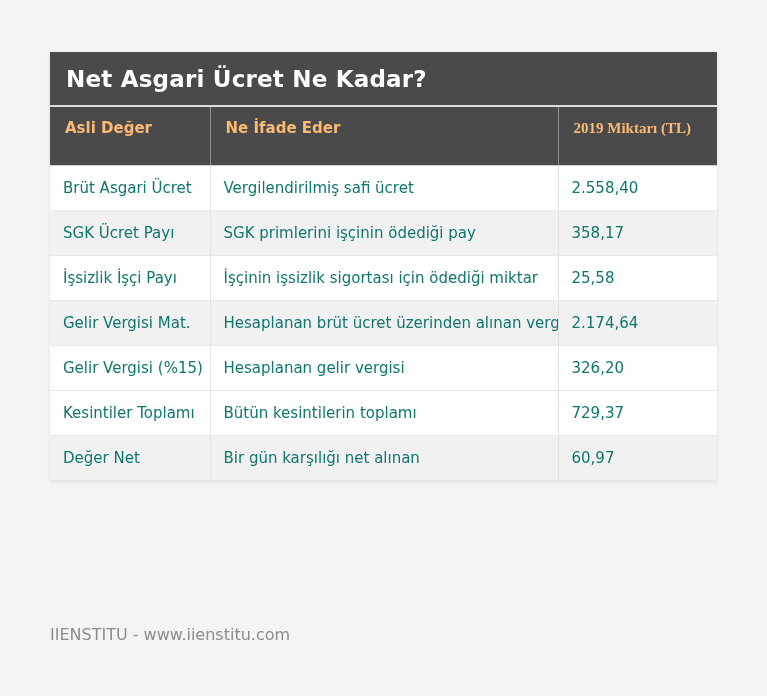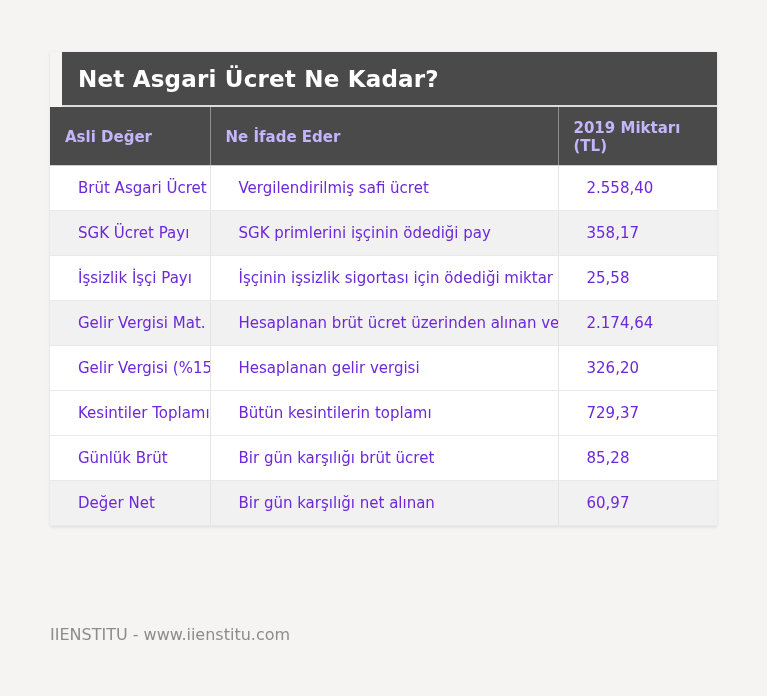--- a/index.html
+++ b/index.html
@@ -20,45 +20,44 @@
     box-shadow: 0 1px 3px rgba(0,0,0,0.10);
   }
   .title-bar {
     background: #4a4a4a;
     color: #ffffff;
     font-size: 23px;
     font-weight: 700;
     padding: 14px 16px 13px 16px;
     border-bottom: 2px solid #dcdcdc;
     letter-spacing: 0.2px;
-    margin-left: 12px;
   }
   table {
     width: 100%;
     border-collapse: collapse;
     table-layout: fixed;
   }
   col.c1 { width: 160px; }
   col.c2 { width: 348px; }
   col.c3 { width: 159px; }
   thead th {
     background: #4a4a4a;
-    color: #c4b5fd;
+    color: #fdba74;
     font-size: 15px;
     font-weight: 700;
     text-align: left;
-    padding: 12px 15px 10px 15px;
+    padding: 12px 15px 28px 15px;
     border-right: 1px solid #8f8f8f;
     border-bottom: 1px solid #cfcfcf;
   }
-  thead th:last-child { border-right: none; }
+  thead th:last-child { border-right: none; font-family: Liberation Serif, serif; }
   tbody td {
     font-size: 15px;
-    color: #6d28d9;
-    padding: 13px 28px;
+    color: #0f766e;
+    padding: 13px 13px;
     border-right: 1px solid #e4e4e4;
     border-bottom: 1px solid #e9e9e9;
     white-space: nowrap;
     overflow: hidden;
   }
   tbody td:last-child { border-right: none; }
   tbody tr.odd  { background: #ffffff; }
   tbody tr.even { background: #f1f1f1; }
   .footer {
     position: absolute;
@@ -113,25 +112,20 @@
         <tr class="odd">
           <td>Gelir Vergisi (%15)</td>
           <td>Hesaplanan gelir vergisi</td>
           <td>326,20</td>
         </tr>
         <tr class="odd">
           <td>Kesintiler Toplamı</td>
           <td>Bütün kesintilerin toplamı</td>
           <td>729,37</td>
         </tr>
-        <tr class="odd">
-          <td>Günlük Brüt</td>
-          <td>Bir gün karşılığı brüt ücret</td>
-          <td>85,28</td>
-        </tr>
         <tr class="even">
           <td>Değer Net</td>
           <td>Bir gün karşılığı net alınan</td>
           <td>60,97</td>
         </tr>
       </tbody>
   </table>
 </div>
 
 <div class="footer">IIENSTITU - www.iienstitu.com</div>

